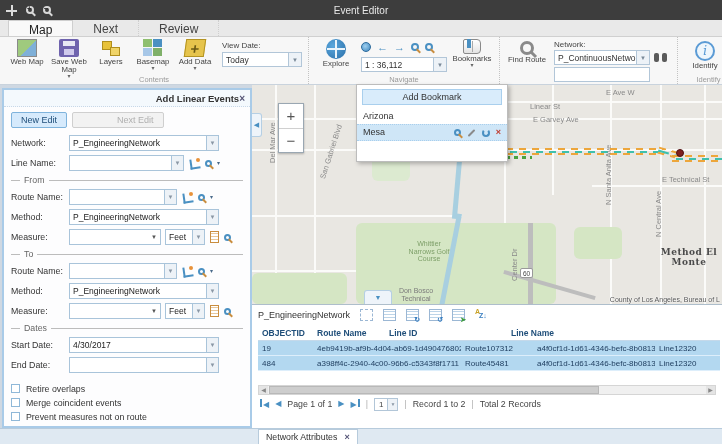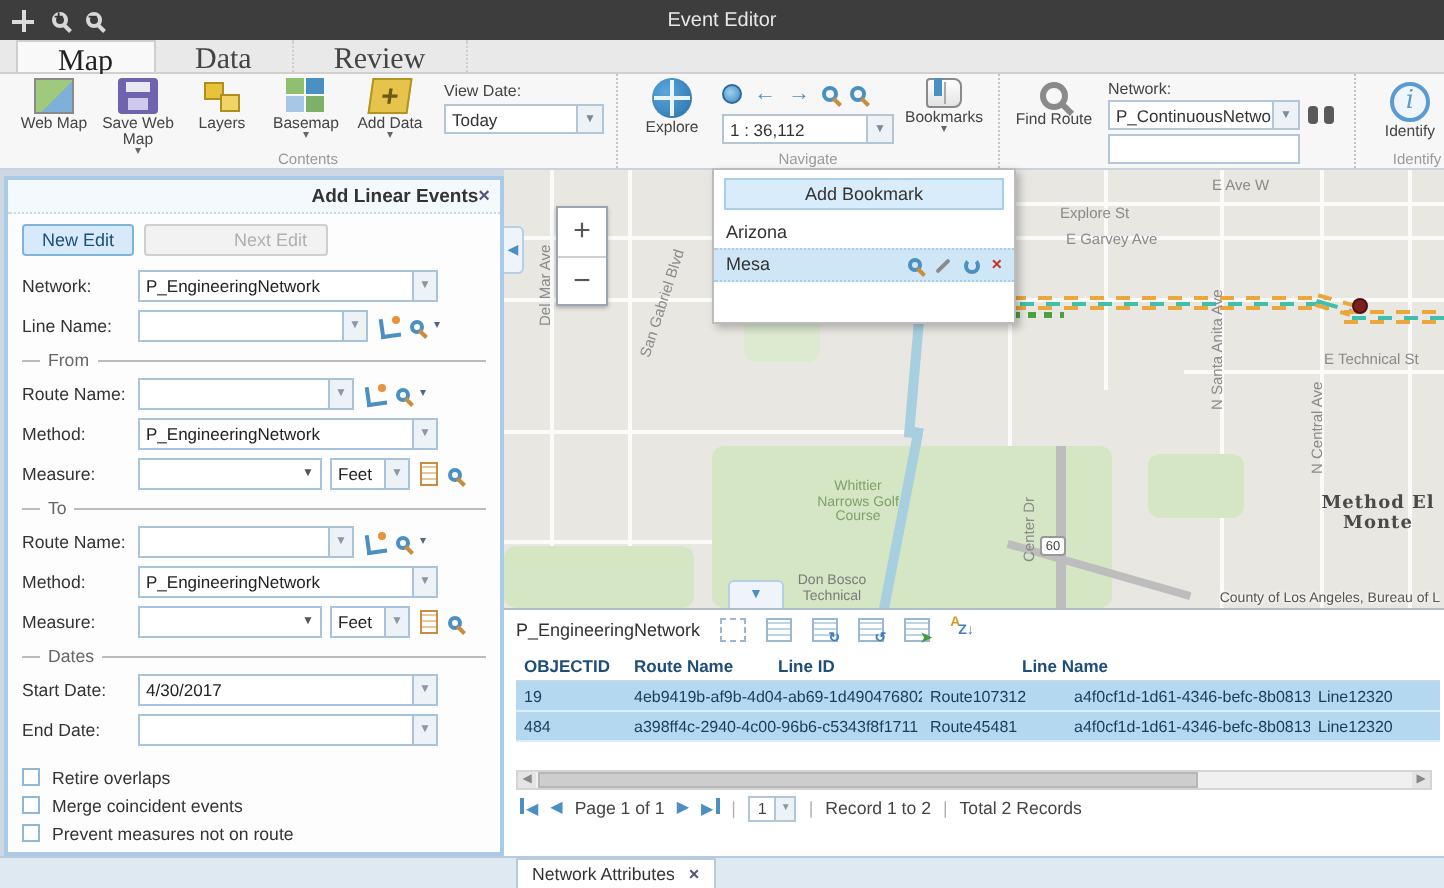--- a/index.html
+++ b/index.html
@@ -14,21 +14,21 @@
   .pan { width:11px; height:11px; }
   .pan::before { content:""; position:absolute; left:5px; top:0; width:2px; height:11px; background:#dcdcdc; }
   .pan::after { content:""; position:absolute; left:0; top:5px; width:11px; height:2px; background:#dcdcdc; }
   .mg { position:relative; display:inline-block; width:8px; height:8px; border:2px solid #d8d8d8; border-radius:50%; }
   .mg::after { content:""; position:absolute; width:5px; height:2px; background:#d8d8d8; right:-4px; bottom:-3px; transform:rotate(45deg); }
   .mg.blue { border-color:#4a90c2; } .mg.blue::after { background:#c98d3f; }
   .mg .sign { position:absolute; left:-1px; top:-4px; font-size:8px; font-weight:bold; color:inherit; }
 
   
   .tabsrow { position:absolute; left:0; top:20px; width:722px; height:17px; background:#e9e9e9; border-bottom:1px solid #d0d0d0; display:flex; padding-left:8px; }
-  .rtab { padding:2px 20px 0 20px; font-size:15px; color:#444; border-right:1px dotted #cfcfcf;font-family:Liberation Serif, serif; }
+  .rtab { padding:2px 20px 0 20px; font-size:12px; color:#444; border-right:1px dotted #cfcfcf; }
   .rtab.active { background:#f9f9f9; border:1px solid #cfcfcf; border-bottom:none; color:#222; }
 
   
   .toolbar { position:absolute; left:0; top:37px; width:722px; height:48px; background:#f7f7f7; display:flex; border-bottom:1px solid #c9d3dd; }
   .tgroup { position:relative; display:flex; align-items:flex-start; padding:2px 6px 10px 6px; border-right:1px dotted #c3c3c3; }
   .tgroup .glabel { position:absolute; bottom:0; left:0; right:0; text-align:center; font-size:7.5px; color:#9a9a9a; }
   .tb-btn { display:flex; flex-direction:column; align-items:center; width:40px; margin:0 1px; cursor:default; }
   .tb-btn .lbl { font-size:7.8px; color:#444; text-align:center; line-height:1.05; margin-top:1px; }
   .caret { font-size:6px; color:#666; line-height:4px; }
   .ic20 { width:20px; height:18px; position:relative; }
@@ -187,21 +187,21 @@
         <span class="sign">+</span>
       </span>
     <span class="tb-ic mg">
         <span class="sign">−</span>
       </span>
     <div class="tb-title">Event Editor</div>
   </div>
 
   <div class="tabsrow">
     <div class="rtab active">Map</div>
-    <div class="rtab">Data</div>
+    <div class="rtab">Next</div>
     <div class="rtab">Review</div>
   </div>
 
   <div class="toolbar">
 
     <div class="tgroup">
       <div class="tb-btn">
         <span class="ic20 ic-webmap"></span>
         <span class="lbl">Web Map</span>
       </div>
@@ -321,21 +321,21 @@
     <div class="hwy" style="left:250px;top:198px;width:95px;height:4px;transform:rotate(16deg);"></div>
     <div class="shield" style="left:268px;top:183px;">60</div>
 
     <div class="route-seg" style="left:150px;top:63px;width:262px;"></div>
     <div class="route-seg" style="left:406px;top:64px;width:18px;transform:rotate(16deg);"></div>
     <div class="route-seg" style="left:420px;top:70px;width:50px;"></div>
     <div class="route-dots" style="left:150px;top:71px;width:130px;"></div>
     <div class="route-marker" style="left:424px;top:64px;"></div>
 
     <div class="map-label" style="left:354px;top:3px;">E Ave W</div>
-    <div class="map-label" style="left:278px;top:17px;">Explore St</div>
+    <div class="map-label" style="left:278px;top:17px;">Linear St</div>
     <div class="map-label" style="left:281px;top:30px;">E Garvey Ave</div>
     <div class="map-label label-v" style="left:352px;top:120px;">N Santa Anita Ave</div>
     <div class="map-label label-v" style="left:402px;top:152px;">N Central Ave</div>
     <div class="map-label" style="left:410px;top:90px;">E Technical St</div>
     <div class="map-label label-v" style="left:16px;top:78px;">Del Mar Ave</div>
     <div class="map-label" style="left:66px;top:92px;transform:rotate(-72deg);transform-origin:0 0;">San Gabriel Blvd</div>
     <div class="map-label label-v" style="left:258px;top:196px;">Center Dr</div>
     <div class="map-label lab-green" style="left:152px;top:155px;">Whittier Narrows Golf Course</div>
     <div class="map-label lab-city" style="left:408px;top:162px;">Method El Monte</div>
     <div class="map-label lab-poi" style="left:140px;top:202px;">Don Bosco Technical</div>

